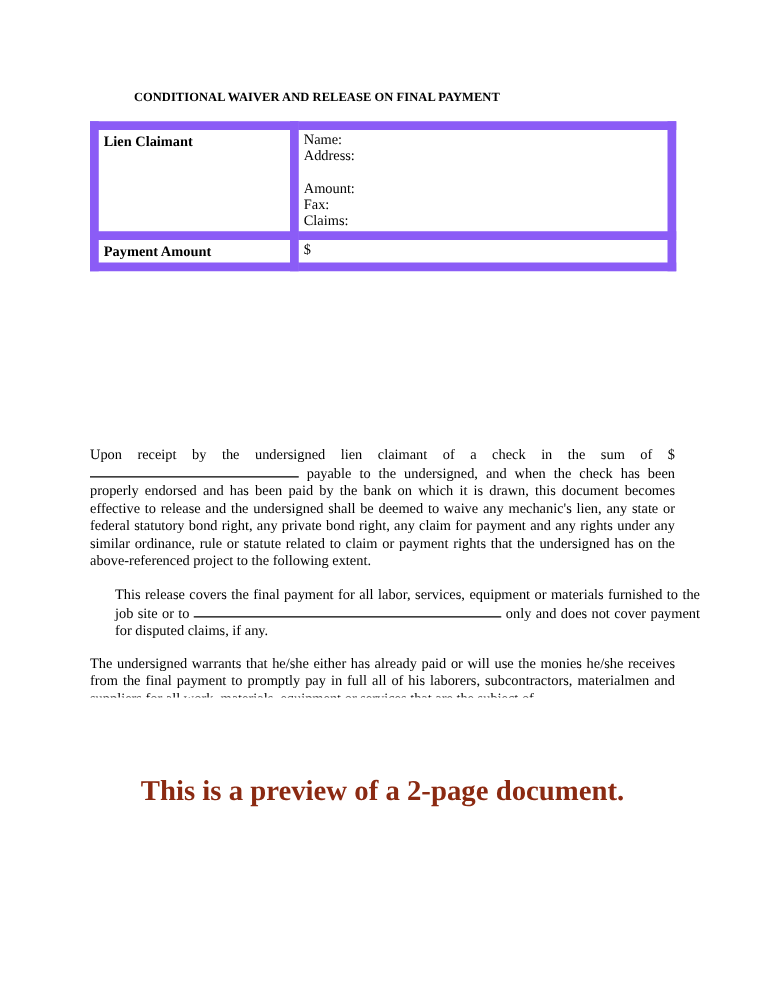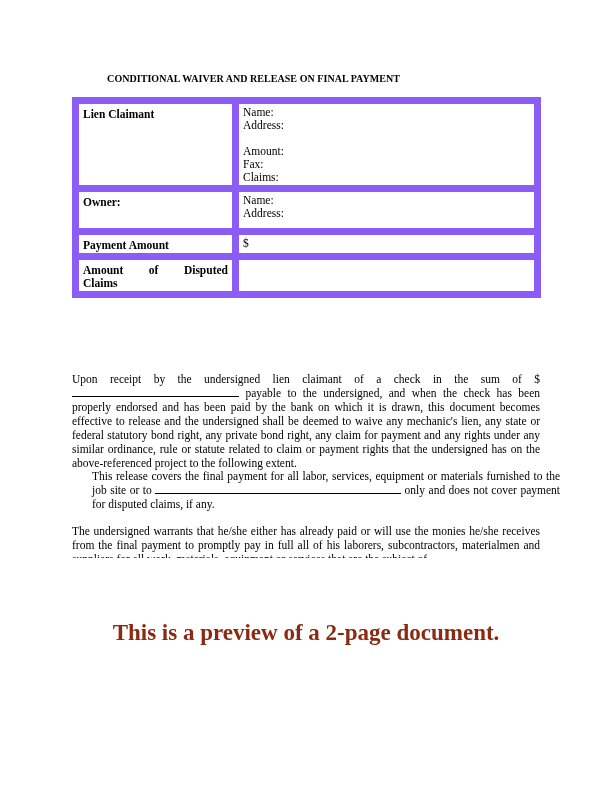--- a/index.html
+++ b/index.html
@@ -7,21 +7,21 @@
          font-family: "Liberation Serif", "DejaVu Serif", serif; color: #000; }
   .title { position: absolute; top: 73px; left: 0; width: 507px; text-align: center;
            font-weight: bold; font-size: 10px; letter-spacing: 0.05px; }
   table.info { position: absolute; top: 97px; left: 72px; width: 469px;
                border-collapse: collapse; font-size: 11.5px; }
   table.info td { border: 7px solid #8b5cf6; vertical-align: top; padding: 2px 4px 1px 4px; line-height: 13px; }
   table.info td.lbl { width: 145px; font-weight: bold; padding-top: 4px; }
   .blank { height: 13px; }
   .para { position: absolute; left: 72px; width: 468px; font-size: 11.5px; line-height: 14px;
           text-align: justify; margin: 0; }
-  .p1 { top: 372px; }
+  .p1 { top: 357px; }
   .p2 { top: 469px; margin-left: 20px; }
   .p3 { top: 524px; height: 34px; overflow: hidden; }
   .preview { position: absolute; top: 620px; left: 0; width: 612px; text-align: center;
              font-weight: bold; font-size: 23px; color: #8b2a12; }
   .uline { display: inline-block; border-bottom: 1px solid #000; vertical-align: baseline; height: 10px; }
 </style>
 </head>
 <body>
 
 <div class="title">CONDITIONAL WAIVER AND RELEASE ON FINAL PAYMENT</div>
@@ -32,41 +32,23 @@
     <td class="lbl">Lien Claimant</td>
     <td>
       <div>Name:</div>
       <div>Address:</div>
       <div class="blank"></div>
       <div>Amount:</div>
       <div>Fax:</div>
       <div>Claims:</div>
     </td>
   </tr>
-  <tr style="height:43px">
-    <td class="lbl">Owner:</td>
-    <td>
-      <div>Name:</div>
-      <div>Address:</div>
-    </td>
-  </tr>
   <tr style="height:18px">
     <td class="lbl">Payment Amount</td>
     <td>$</td>
-  </tr>
-  <tr style="height:30px">
-    <td class="lbl">
-      <div style="display:flex;justify-content:space-between;">
-        <span>Amount</span>
-            <span>of</span>
-            <span>Disputed</span>
-      </div>
-      <div>Claims</div>
-    </td>
-    <td></td>
   </tr>
 </tbody>
   </table>
 
 <p class="para p1"><span>Upon receipt by the undersigned lien claimant of a check in the sum of $</span><span class="uline" style="width:167px"></span><span> payable to the undersigned, and when the check has been properly endorsed and has been paid by the bank on which it is drawn, this document becomes effective to release and the undersigned shall be deemed to waive any mechanic's lien, any state or federal statutory bond right, any private bond right, any claim for payment and any rights under any similar ordinance, rule or statute related to claim or payment rights that the undersigned has on the above-referenced project to the following extent.</span></p>
 
 <p class="para p2"><span>This release covers the final payment for all labor, services, equipment or materials furnished to the job site or to </span><span class="uline" style="width:246px"></span><span> only and does not cover payment for disputed claims, if any.</span></p>
 
 <p class="para p3">The undersigned warrants that he/she either has already paid or will use the monies he/she receives from the final payment to promptly pay in full all of his laborers, subcontractors, materialmen and suppliers for all work, materials, equipment or services that are the subject of</p>
 

